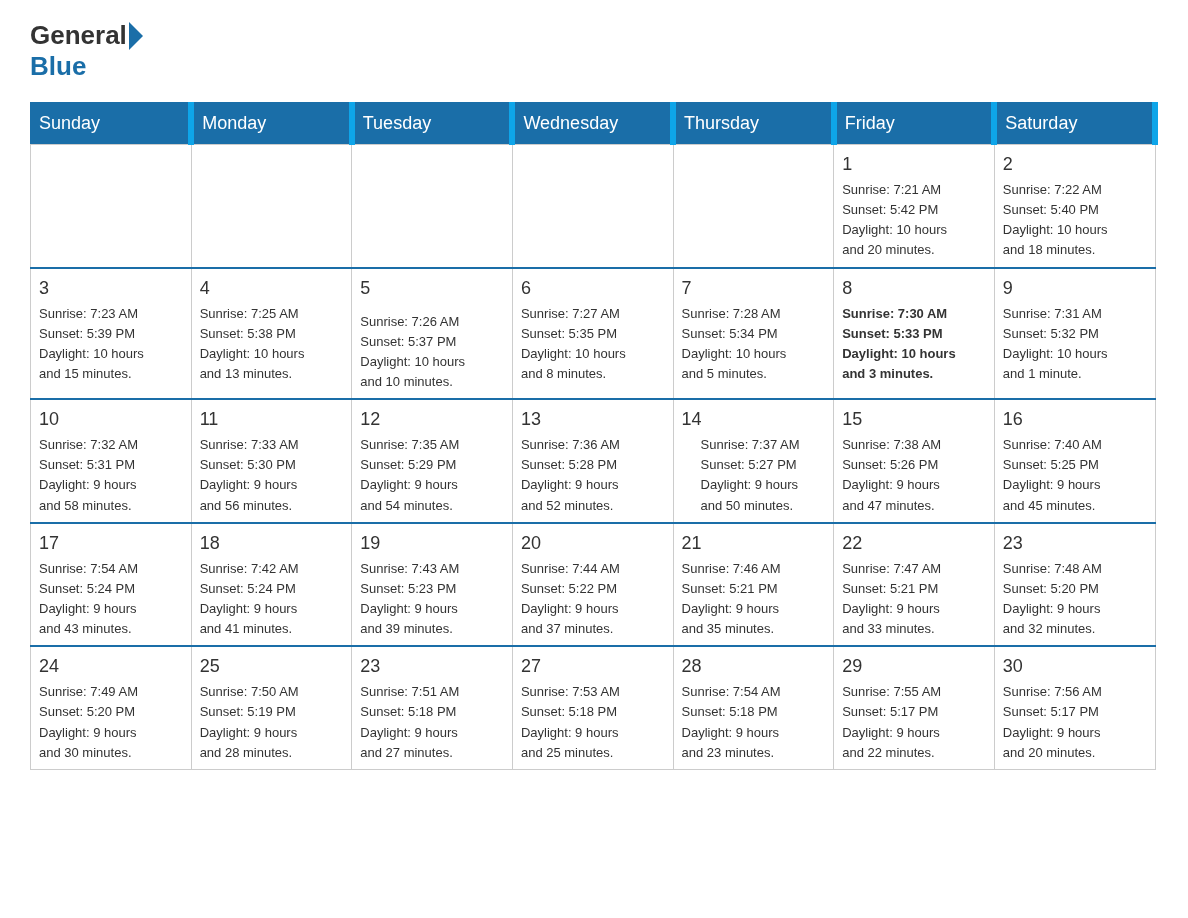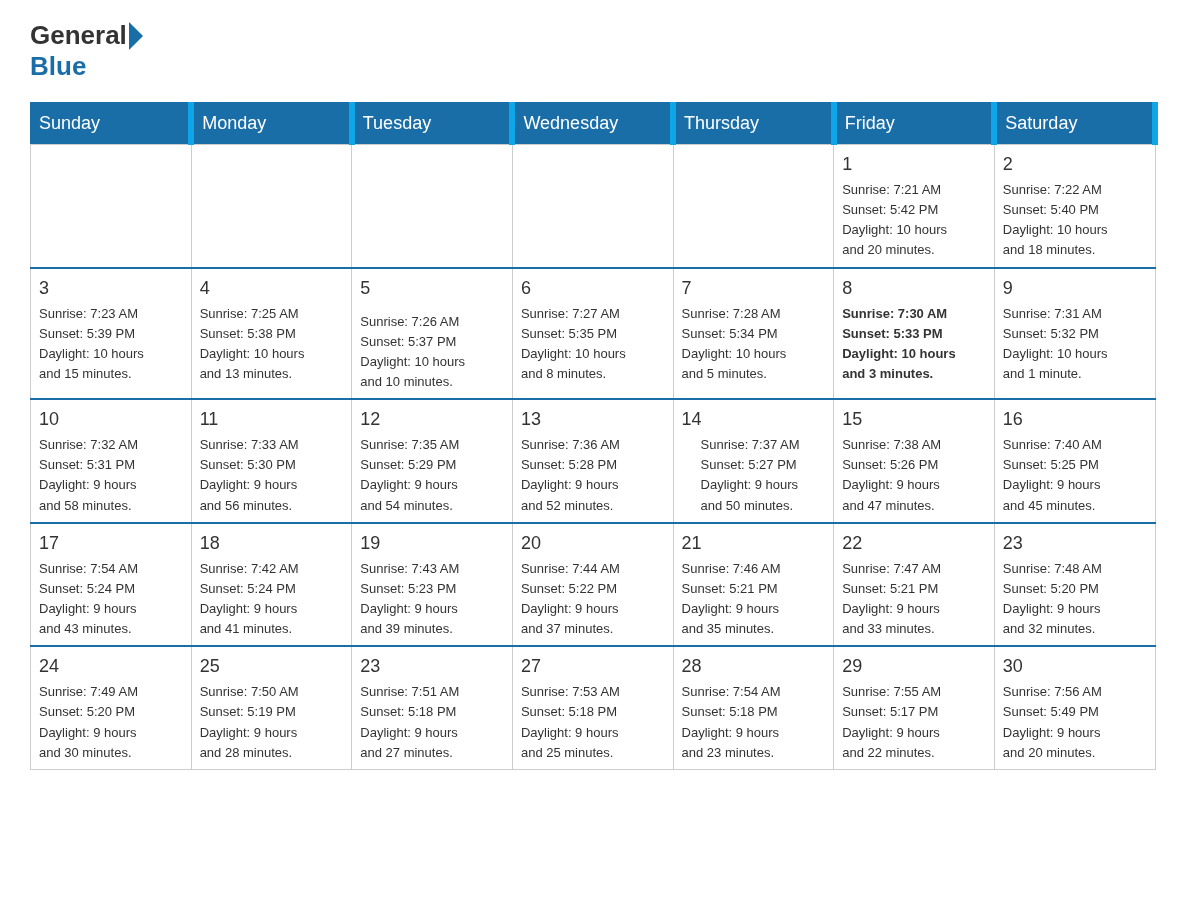--- a/index.html
+++ b/index.html
@@ -337,19 +337,19 @@
         <td>
           <span class="day-number">29</span>
           <div class="day-info" style="white-space: pre-line;">Sunrise: 7:55 AM
 Sunset: 5:17 PM
 Daylight: 9 hours
 and 22 minutes.</div>
         </td>
         <td>
           <span class="day-number">30</span>
           <div class="day-info" style="white-space: pre-line;">Sunrise: 7:56 AM
-Sunset: 5:49 PM
+Sunset: 5:17 PM
 Daylight: 9 hours
 and 20 minutes.</div>
         </td>
       </tr>
     </tbody>
 </table>
 
 </body></html>

